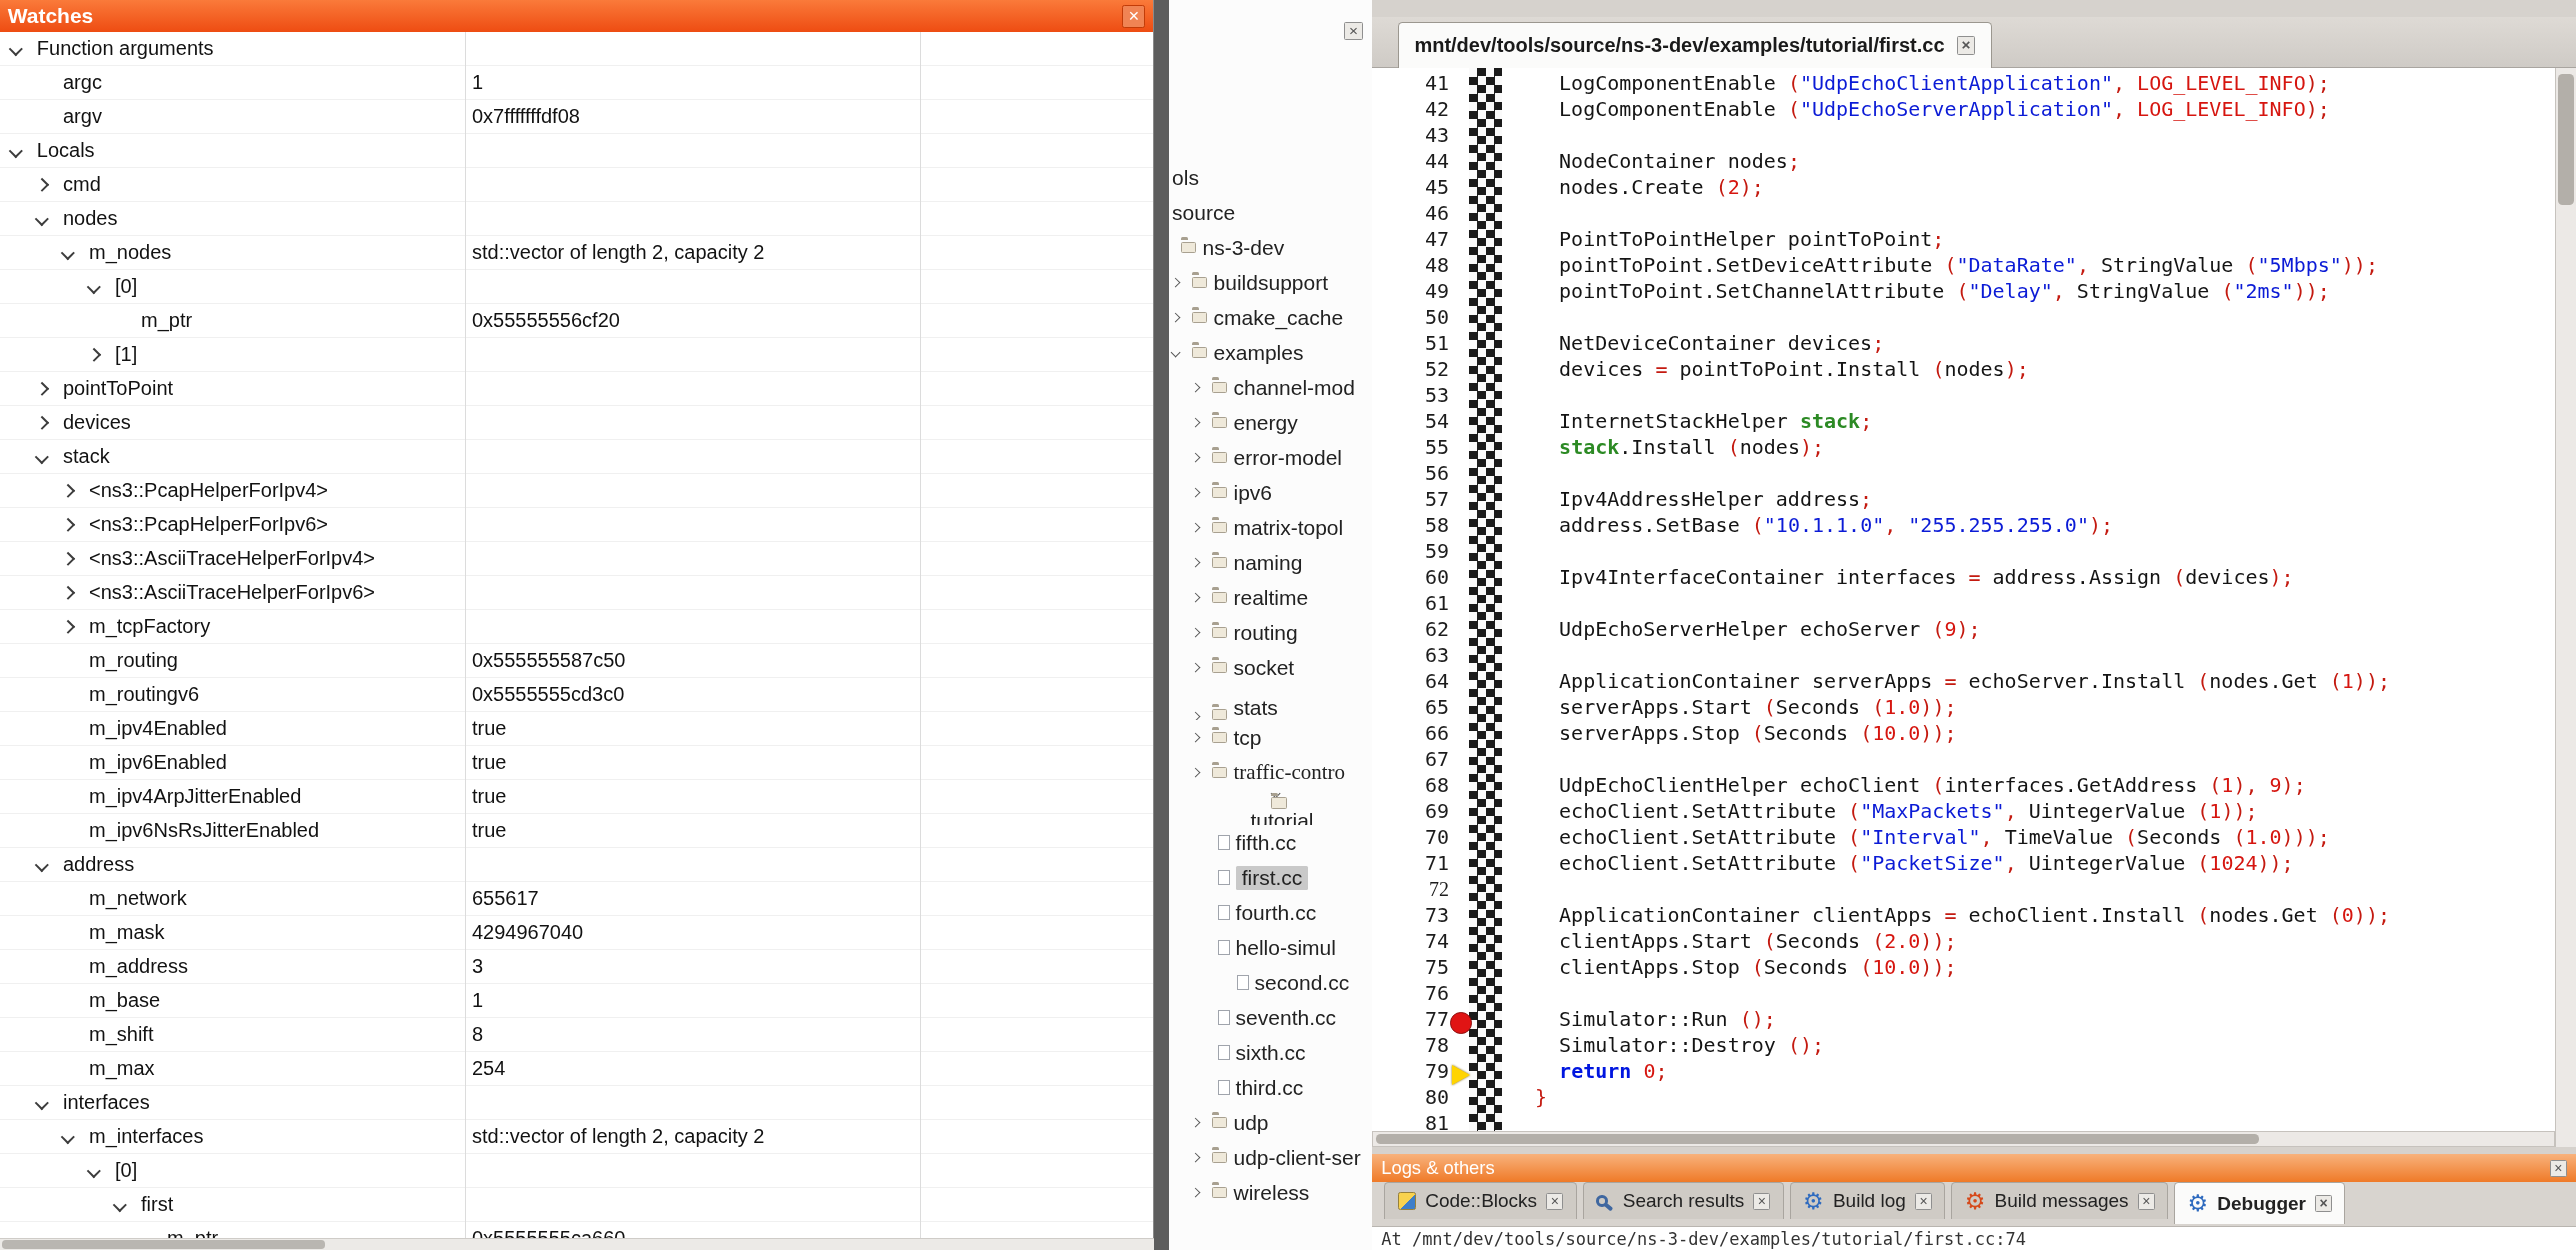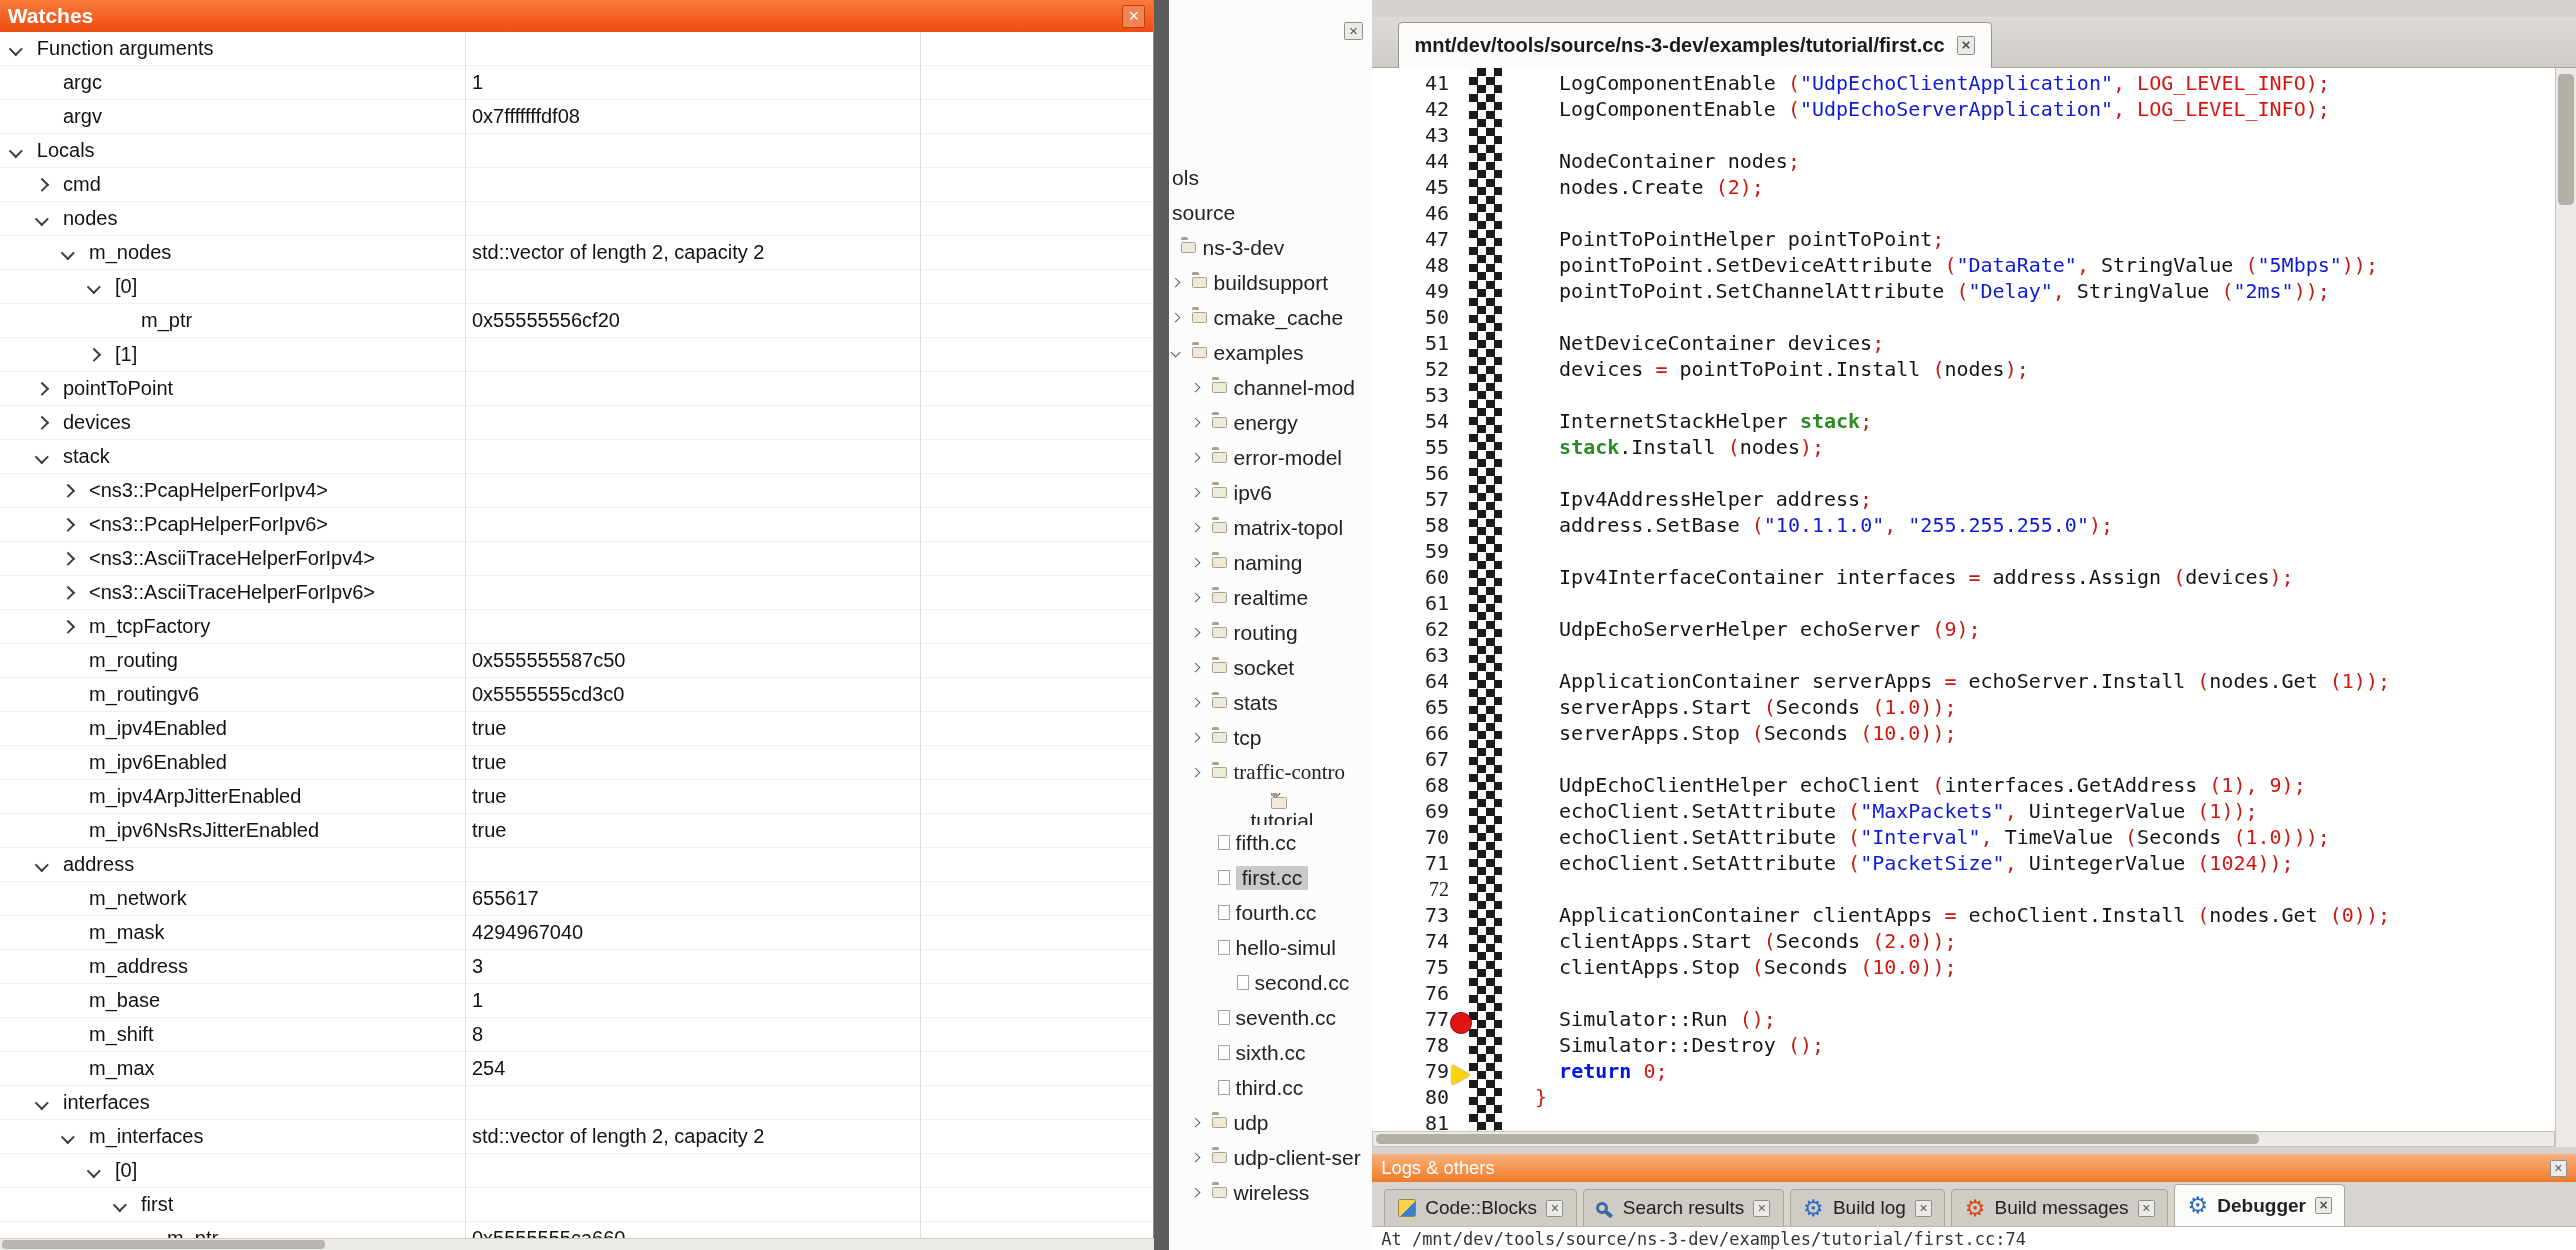--- a/index.html
+++ b/index.html
@@ -102,21 +102,21 @@
                 background:#ece9e6; border-left:0.8px solid #c6c2bd; }
   #ed-vthumb { position:absolute; left:2.3px; top:6.1px; width:16px; height:131px;
                background:#b3afa9; border-radius:4.6px; }
 
   
   #logs { position:absolute; left:1372px; top:1154px; width:1204px; height:97px; background:#fff; }
   #logs-header { height:28px; background:linear-gradient(180deg,#f8b27c,#ef7a28);
                  display:flex; align-items:center; padding:0 9.2px; }
   #logs-title { color:#fff; font-size:18.4px; flex:1; }
   #logs-header .xbox { width:17px; height:17px; line-height:14.6px; font-size:14px; }
-  #logs-tabs { height:45px; background:#d8d4cf; display:flex; align-items:flex-end;
+  #logs-tabs { height:45px; background:#d8d4cf; display:flex; align-items:flex-start;
                padding-left:12.3px; gap:6.1px; border-bottom:0.8px solid #b9b5b0; }
   .ltab { height:37px; display:flex; align-items:center; gap:9.2px; padding:0 12.3px;
           font-size:19px; color:#222; background:#cfcbc5; border:0.8px solid #a9a59f;
           border-bottom:none; border-radius:4.6px 4.6px 0 0; white-space:nowrap; }
   .ltab.active { background:#fbfbfa; font-weight:bold; height:42px; }
   .ltab .xbox { width:17px; height:17px; line-height:14.6px; font-size:14px; }
   #logs-status { height:24.6px; font-family:"DejaVu Sans Mono", monospace; font-size:17px;
                  color:#333; padding:2.3px 9.2px; background:#fff; white-space:nowrap; }
 
   
@@ -533,21 +533,21 @@
         <span class="ic-folder"></span>
         <span class="m-label">routing</span>
       </div>
       <div class="m-row" style="padding-left: 23px;">
         <span class="m-twisty">
           <span class="chev right"></span>
         </span>
         <span class="ic-folder"></span>
         <span class="m-label">socket</span>
       </div>
-      <div class="m-row" style="padding-left: 23px;">
+      <div class="m-row" style="padding-left: 23px; align-items: flex-end;">
         <span class="m-twisty">
           <span class="chev right"></span>
         </span>
         <span class="ic-folder"></span>
         <span class="m-label">stats</span>
       </div>
       <div class="m-row" style="padding-left: 23px;">
         <span class="m-twisty">
           <span class="chev right"></span>
         </span>

